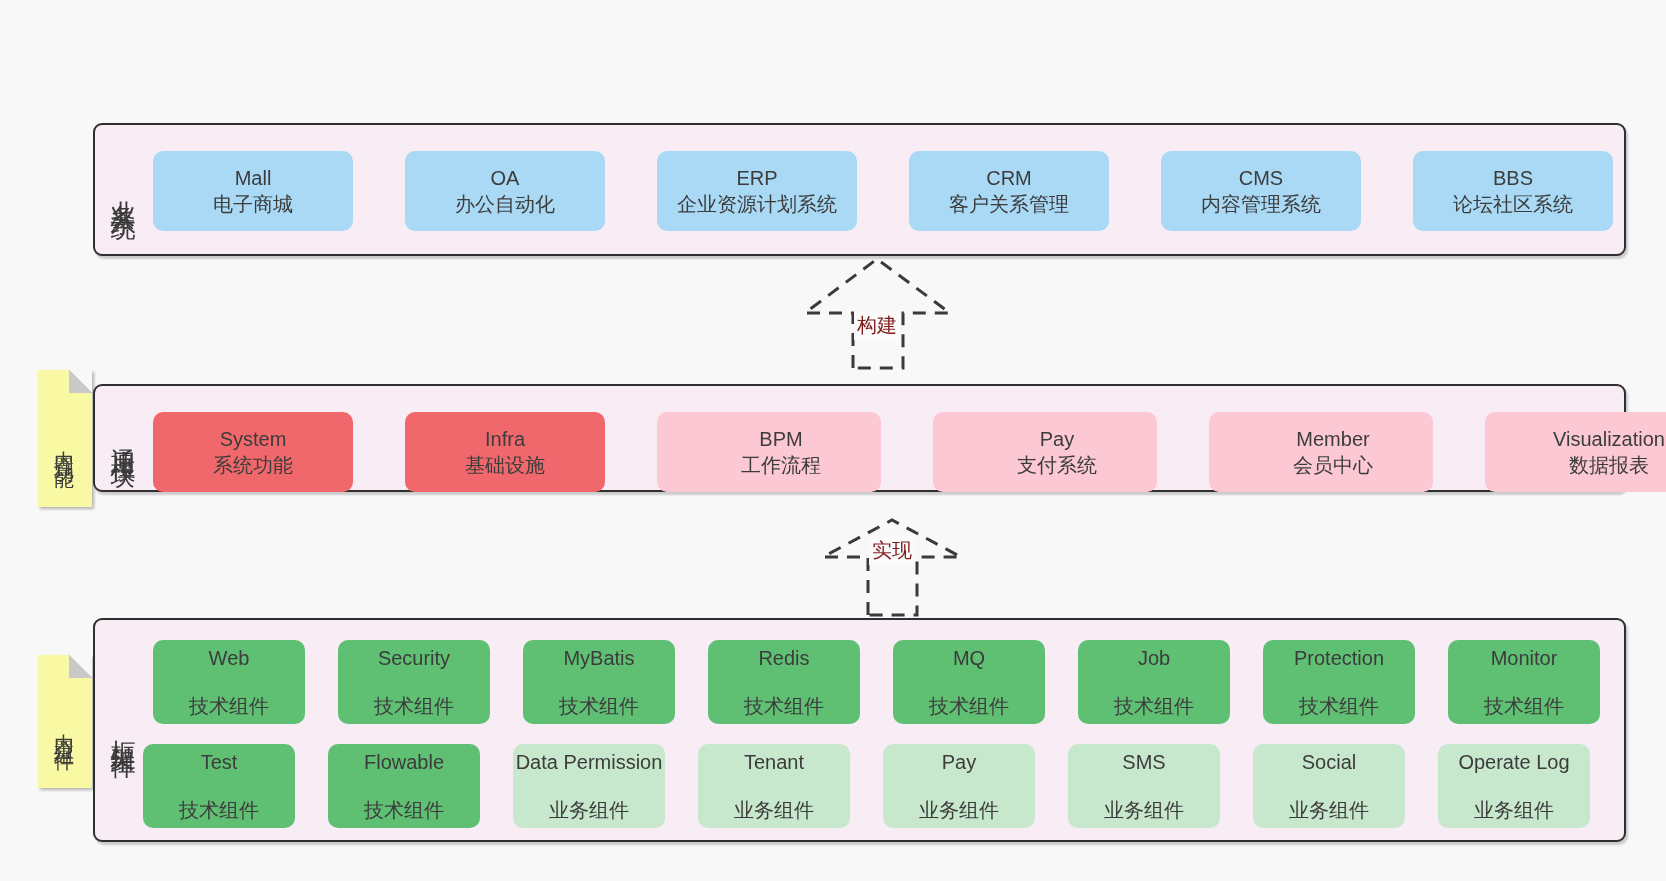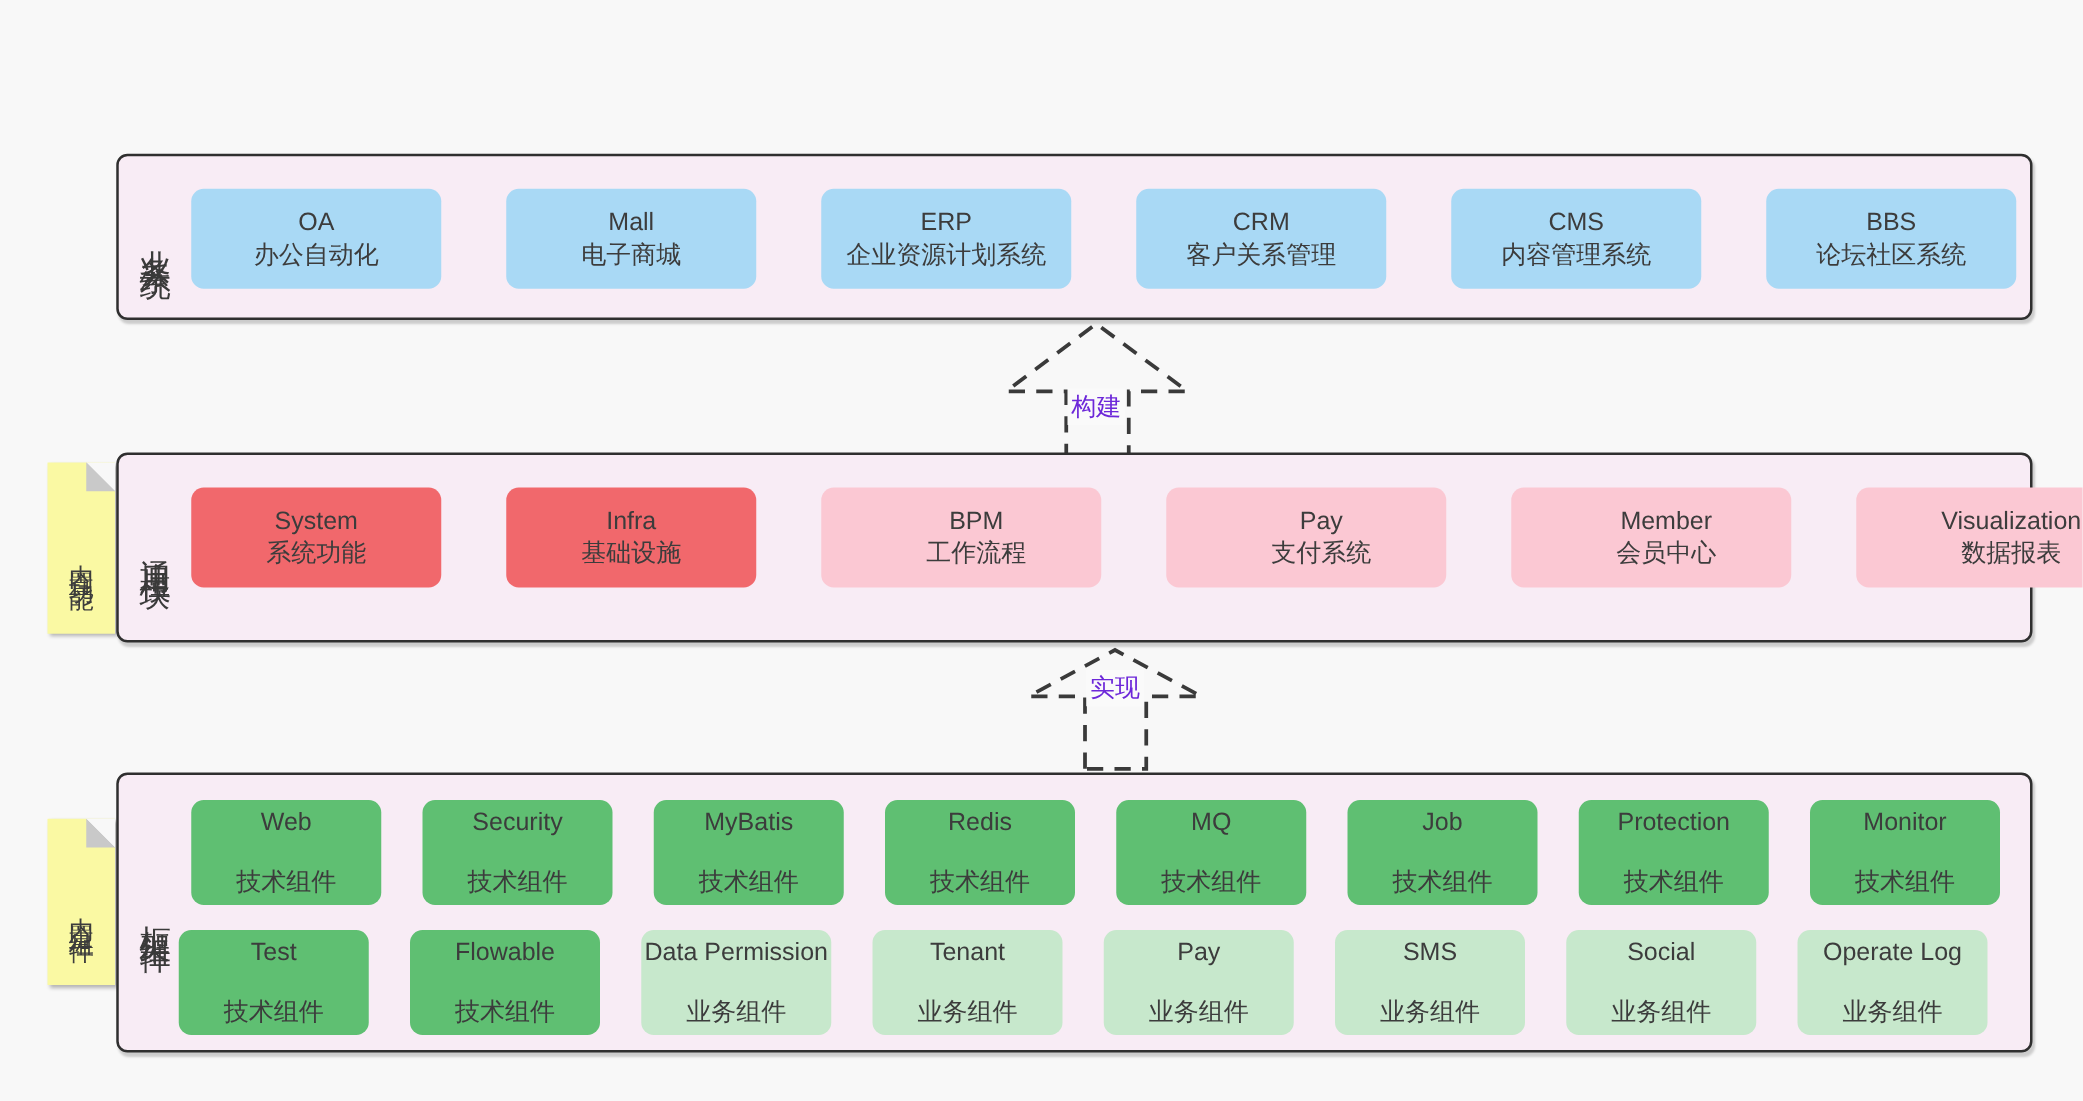--- a/index.html
+++ b/index.html
@@ -18,21 +18,21 @@
     position:absolute;
     left:93px; width:1533px;
     background:#F8ECF5;
     border:2px solid #2F2F2F;
     border-radius:9px;
     box-shadow:2px 3px 2px rgba(0,0,0,0.18);
     box-sizing:border-box;
     z-index:2;
   }
   #sec-business   { top:123px; height:133px; }
-  #sec-modules    { top:362px; height:152px; }
+  #sec-modules    { top:384px; height:108px; }
   #sec-components { top:618px; height:224px; }
 
   .vlabel {
     position:absolute; left:0; top:0; bottom:0; width:58px;
     display:flex; align-items:center; justify-content:center;
   }
   .vlabel span {
     writing-mode:vertical-rl; text-orientation:upright;
     font-size:25px; letter-spacing:5px; color:#3A3A3A;
   }
@@ -80,21 +80,21 @@
   }
 
   
   #arrow-layer {
     position:absolute; left:0; top:0; width:1666px; height:881px;
     z-index:1; pointer-events:none;
   }
   .arrow-label {
     position:absolute;
     background:#FAFAFA;
-    font-size:20px; color:#6d28d9;
+    font-size:20px; color:#7f1d1d;
     padding:1px 3px;
     z-index:3;
   }
   #arrow-label-build     { left:854px; top:311px; }
   #arrow-label-implement { left:869px; top:536px; }
 </style>
 </head>
 <body>
 
 <div id="page">
@@ -114,26 +114,26 @@
     <div class="fold"></div>
     <div class="stext">内置组件</div>
   </div>
 
   <div class="section" id="sec-business">
     <div class="vlabel">
       <span>业务系统</span>
     </div>
     <div class="cards wide">
       <div class="card big c-blue">
+        <div>Mall</div>
+        <div>电子商城</div>
+      </div>
+      <div class="card big c-blue">
         <div>OA</div>
         <div>办公自动化</div>
-      </div>
-      <div class="card big c-blue">
-        <div>Mall</div>
-        <div>电子商城</div>
       </div>
       <div class="card big c-blue">
         <div>ERP</div>
         <div>企业资源计划系统</div>
       </div>
       <div class="card big c-blue">
         <div>CRM</div>
         <div>客户关系管理</div>
       </div>
       <div class="card big c-blue">

